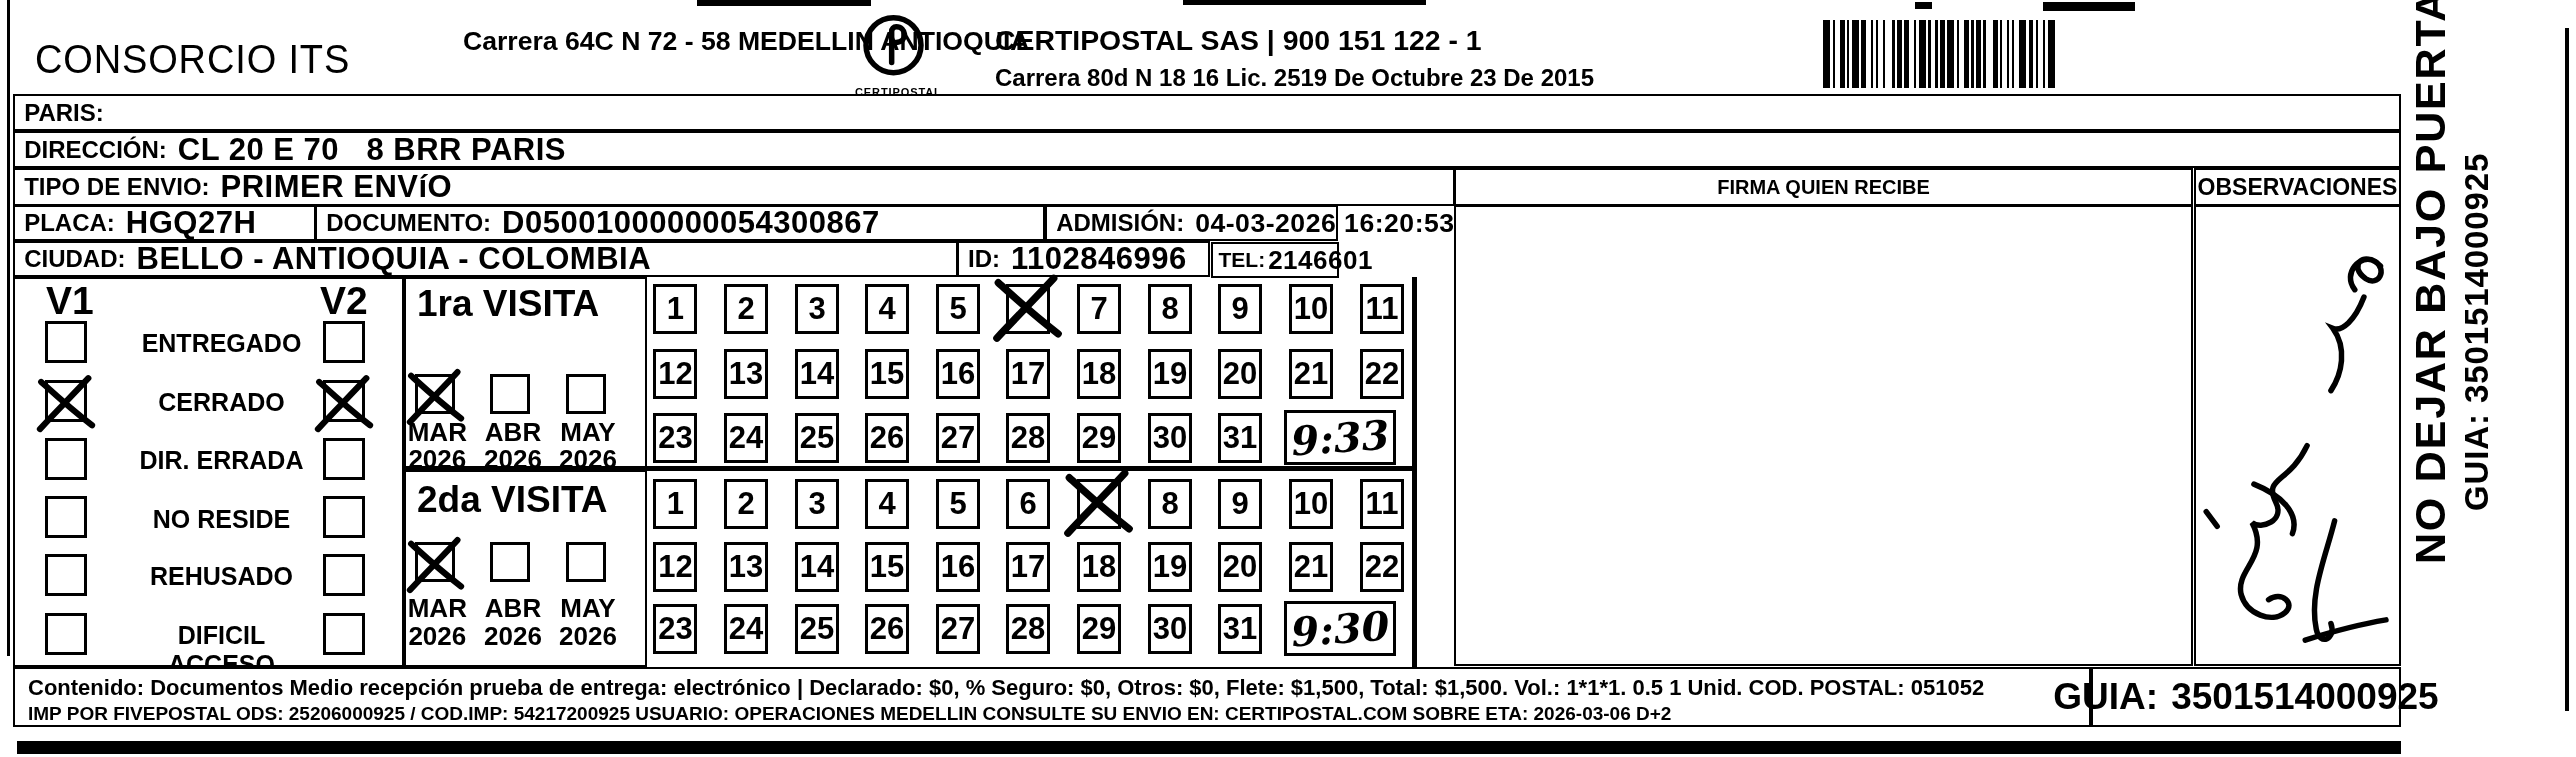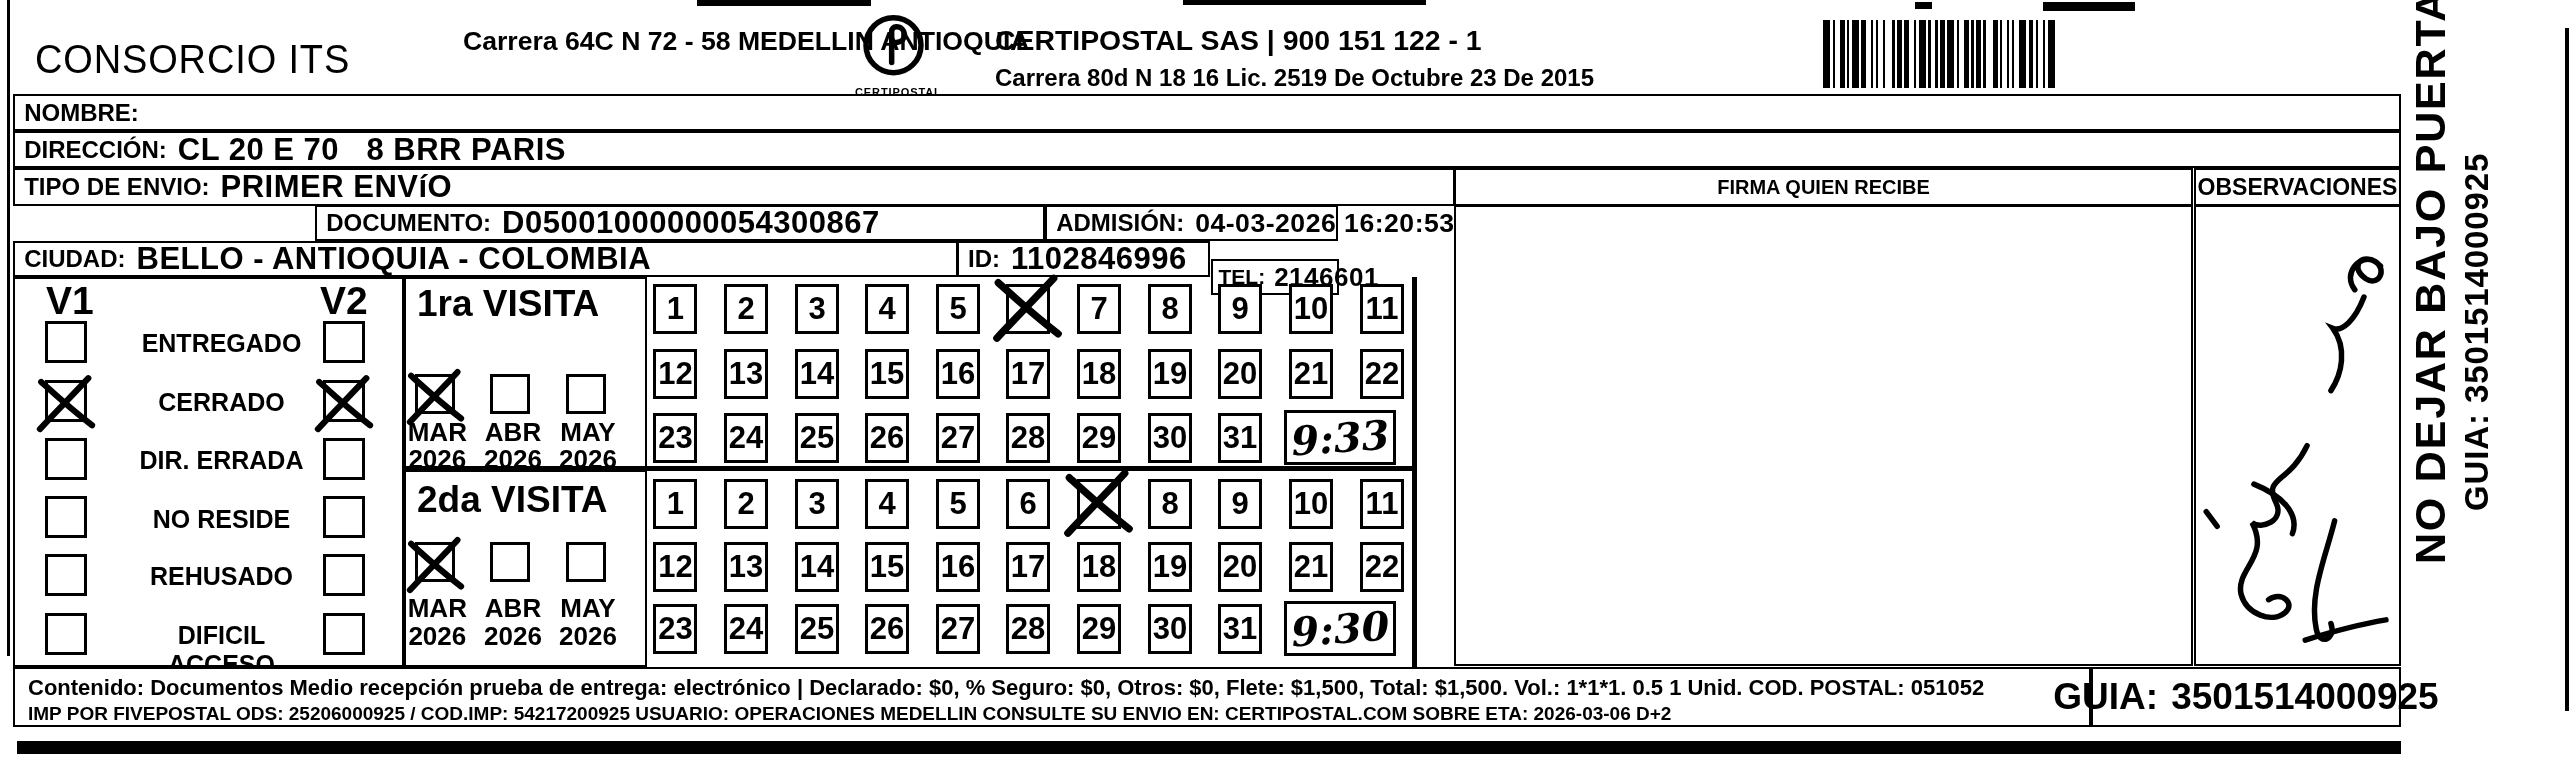--- a/index.html
+++ b/index.html
@@ -135,21 +135,21 @@
       <div style="width: 1.0101%; background: rgb(255, 255, 255);"></div>
       <div style="width: 1.0101%; background: rgb(0, 0, 0);"></div>
       <div style="width: 2.0202%; background: rgb(255, 255, 255);"></div>
       <div style="width: 1.0101%; background: rgb(0, 0, 0);"></div>
       <div style="width: 1.0101%; background: rgb(255, 255, 255);"></div>
       <div style="width: 3.0303%; background: rgb(0, 0, 0);"></div>
       <div style="width: 2.0202%; background: rgb(255, 255, 255);"></div>
     </div>
 
   <div class="cell" style="left:13px;top:94px;width:2388px;height:37px;">
-    <span class="lbl">NOMBRE:</span>
+    <span class="lbl">PARIS:</span>
   </div>
 
   <div class="cell" style="left:13px;top:131px;width:2388px;height:37px;">
     <span class="lbl">DIRECCIÓN:</span>
     <span class="val">CL 20 E 70   8 BRR PARIS</span>
   </div>
 
   <div class="cell" style="left:13px;top:168px;width:1442px;height:38px;">
     <span class="lbl">TIPO DE ENVIO:</span>
     <span class="val">PRIMER ENVíO</span>
@@ -157,38 +157,42 @@
   <div class="cell hdrcell" style="left:1454px;top:168px;width:739px;height:38px;">
     <span>FIRMA QUIEN RECIBE</span>
   </div>
   <div class="cell hdrcell" style="left:2194px;top:168px;width:207px;height:38px;font-size:23px;">
     <span>OBSERVACIONES</span>
   </div>
 
   <div class="cell" style="left:1454px;top:205px;width:739px;height:461px;"></div>
   <div class="cell" style="left:2194px;top:205px;width:207px;height:461px;"></div>
 
+  <div class="cell" style="left:13px;top:205px;width:303px;height:36px;">
+    <span class="lbl">PLACA:</span>
+    <span class="val">HGQ27H</span>
+  </div>
   <div class="cell" style="left:315px;top:205px;width:730px;height:36px;">
     <span class="lbl">DOCUMENTO:</span>
     <span class="val">D05001000000054300867</span>
   </div>
   <div class="cell" style="left:1045px;top:205px;width:293px;height:36px;">
     <span class="lbl">ADMISIÓN:</span>
     <span class="val" style="font-size:26.6px;">04-03-2026 16:20:53</span>
   </div>
 
   <div class="cell" style="left:13px;top:241px;width:945px;height:36px;">
     <span class="lbl">CIUDAD:</span>
     <span class="val">BELLO - ANTIOQUIA - COLOMBIA</span>
   </div>
   <div class="cell" style="left:957px;top:241px;width:253px;height:36px;padding-left:9px;">
     <span class="lbl">ID:</span>
     <span class="val">1102846996</span>
   </div>
-  <div class="cell" style="left:1211px;top:259px;width:128px;height:36px;padding:0 5.5px;gap:9px;">
+  <div class="cell" style="left:1211px;top:242px;width:128px;height:36px;padding:0 5.5px;gap:3px;">
     <span class="lbl" style="font-size:21px;">TEL:</span>
     <span class="val" style="font-size:26px;">2146601</span>
   </div>
 
   <div class="cell" style="left:13px;top:277px;width:391px;height:390px;padding:0;" id="v1v2-box">
     <div class="vhead" style="left:31px;top:0px;">V1</div>
     <div class="vhead" style="left:305px;top:0px;">V2</div>
     <div id="status-options">
         <div class="cb" style="left: 30px; top: 42px;"></div>
         <div class="opt-label" style="top: 50px;">ENTREGADO</div>

